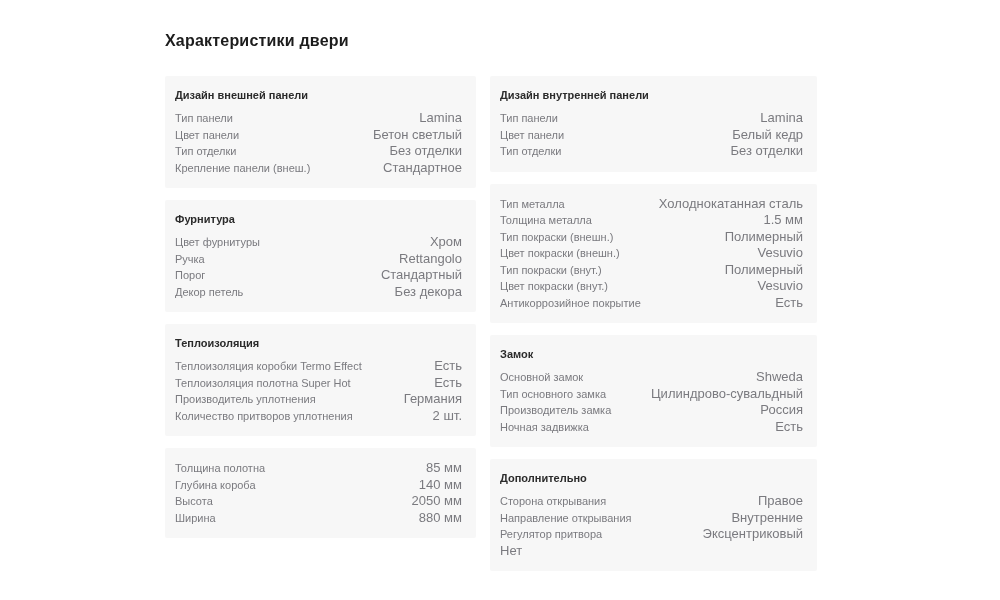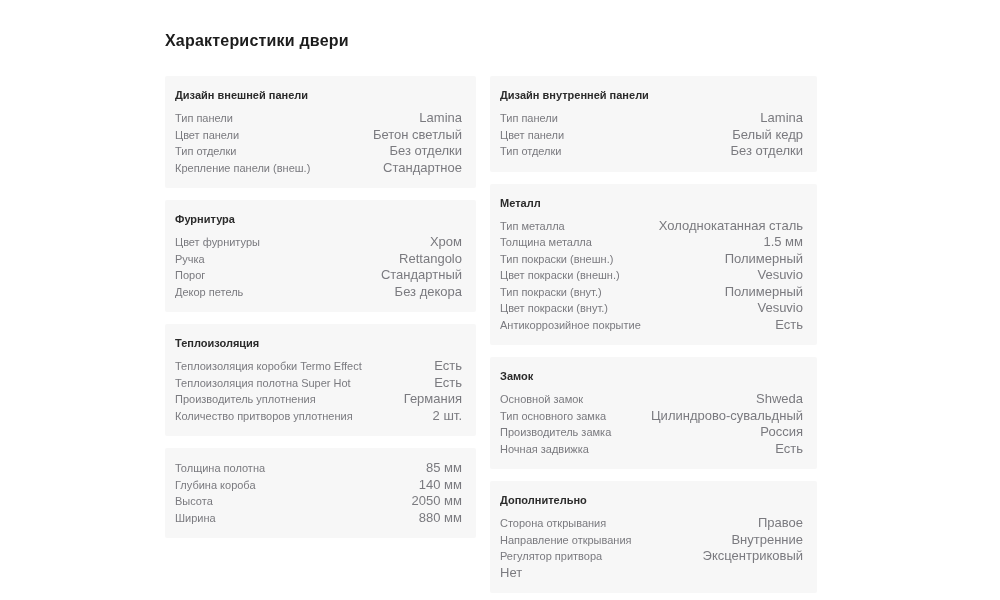--- a/index.html
+++ b/index.html
@@ -165,21 +165,20 @@
           <span class="label">Цвет панели</span>
           <span class="value">Белый кедр</span>
         </div>
         <div class="row">
           <span class="label">Тип отделки</span>
           <span class="value">Без отделки</span>
         </div>
       </section>
 
       <section class="card">
-        <div class="card-title">Металл</div>
         <div class="row">
           <span class="label">Тип металла</span>
           <span class="value">Холоднокатанная сталь</span>
         </div>
         <div class="row">
           <span class="label">Толщина металла</span>
           <span class="value">1.5 мм</span>
         </div>
         <div class="row">
           <span class="label">Тип покраски (внешн.)</span>

